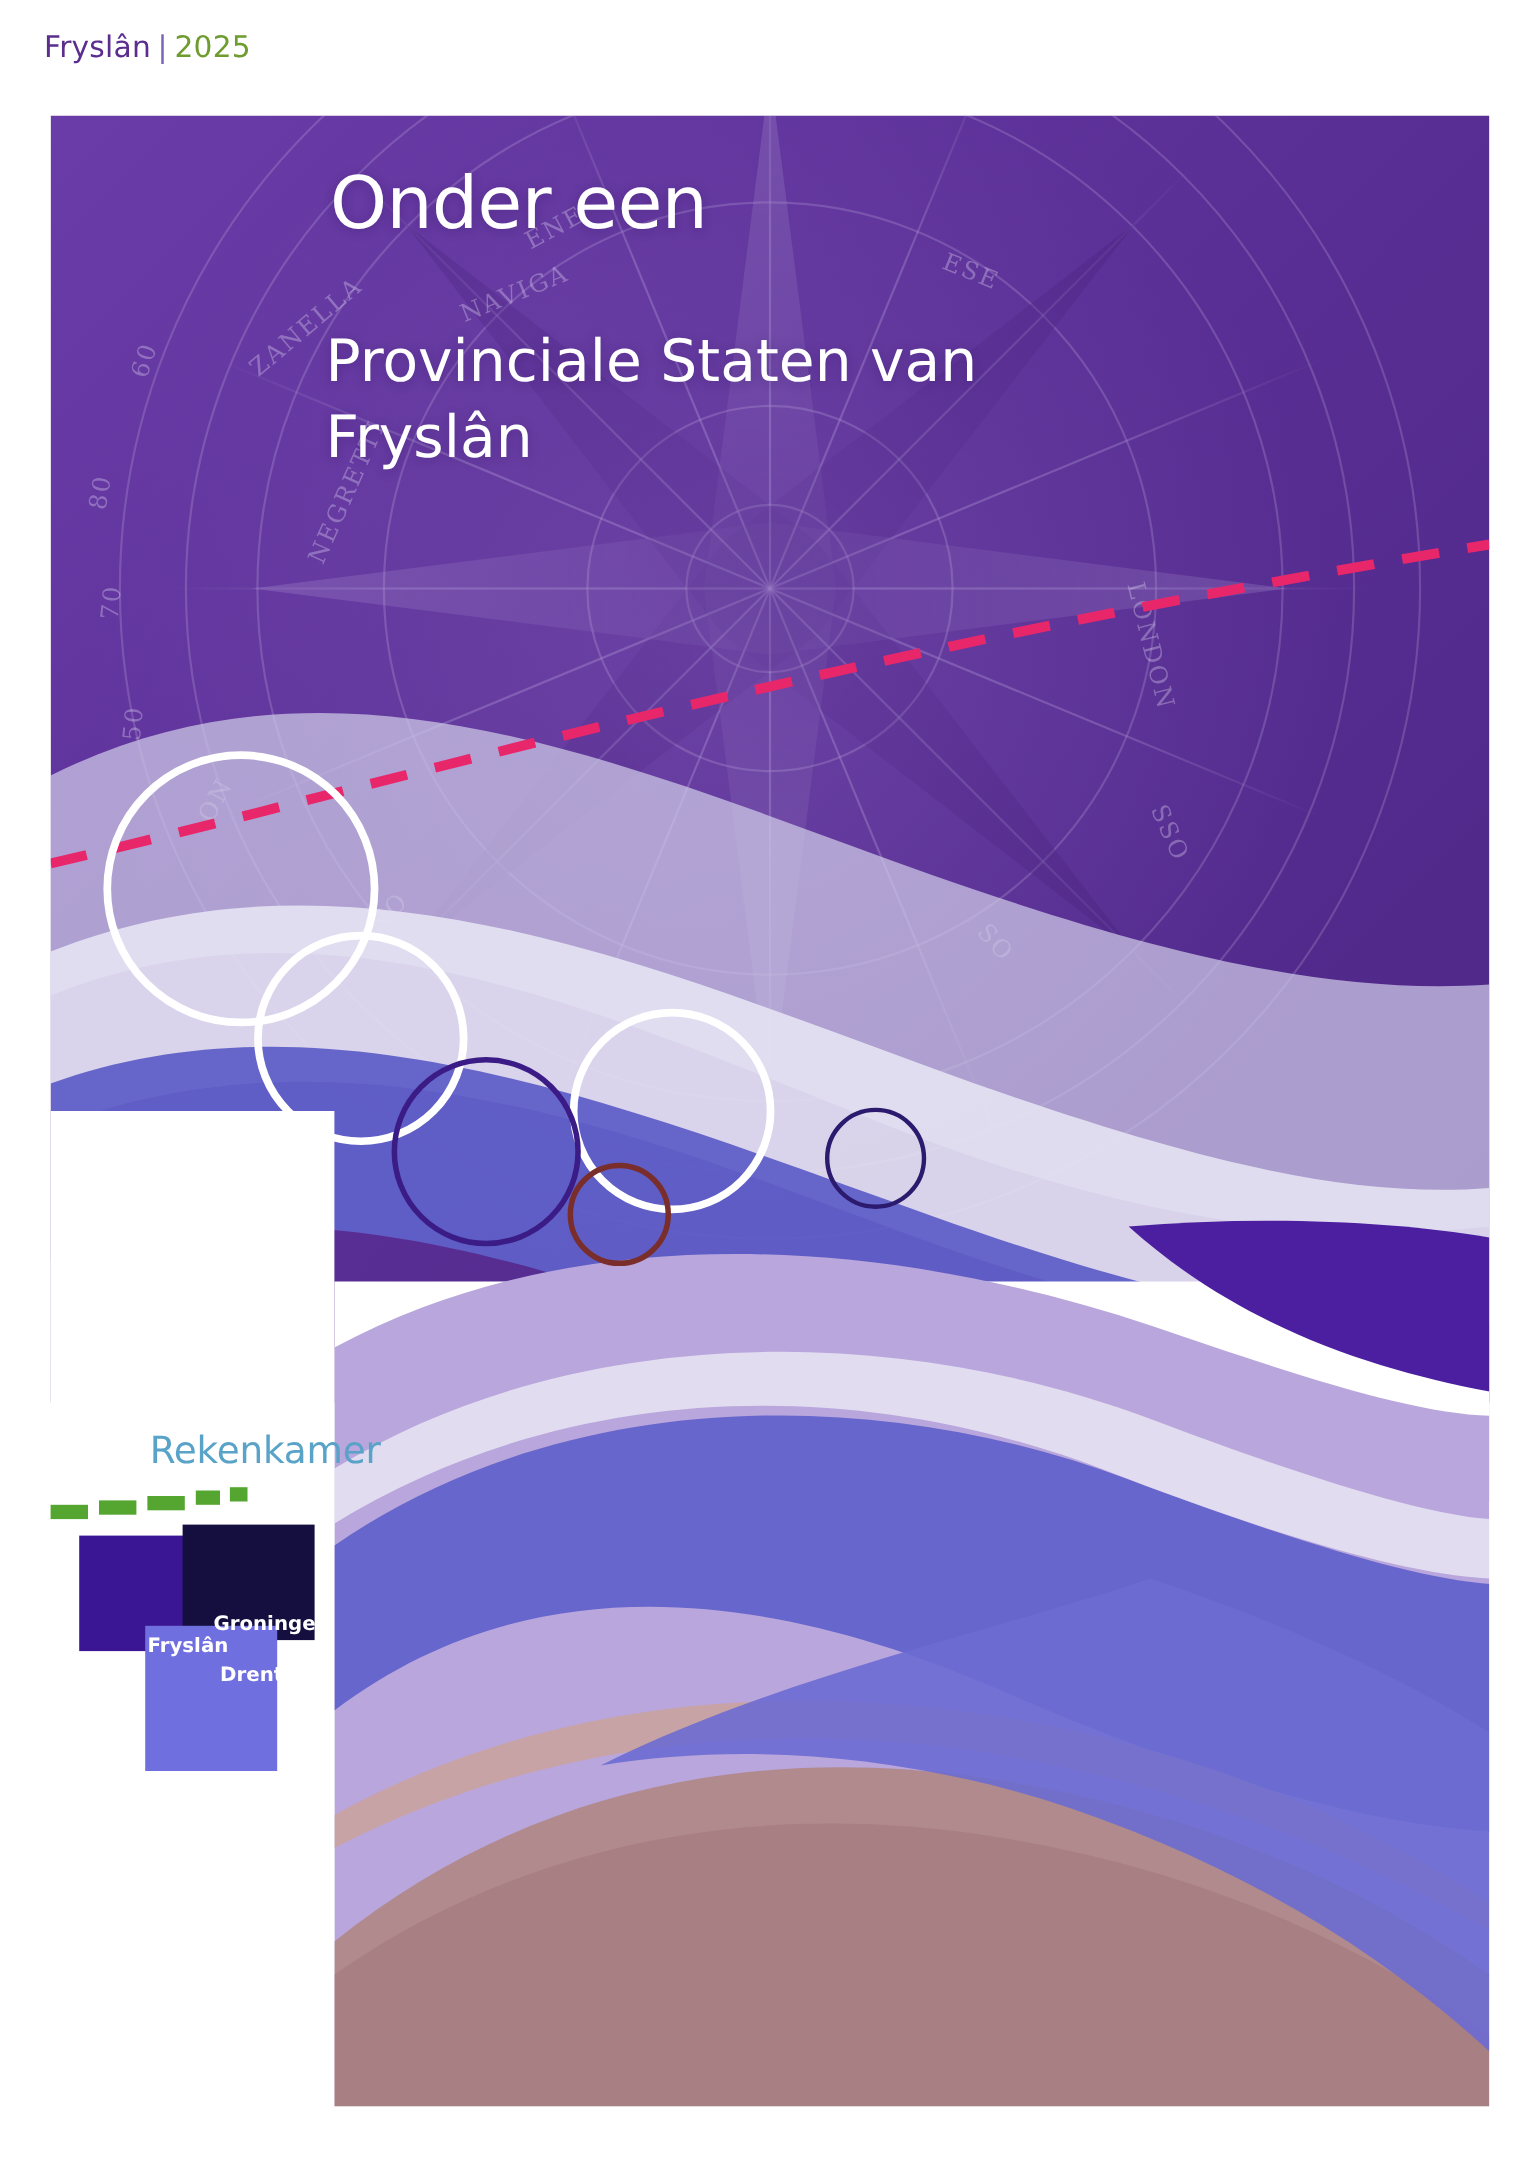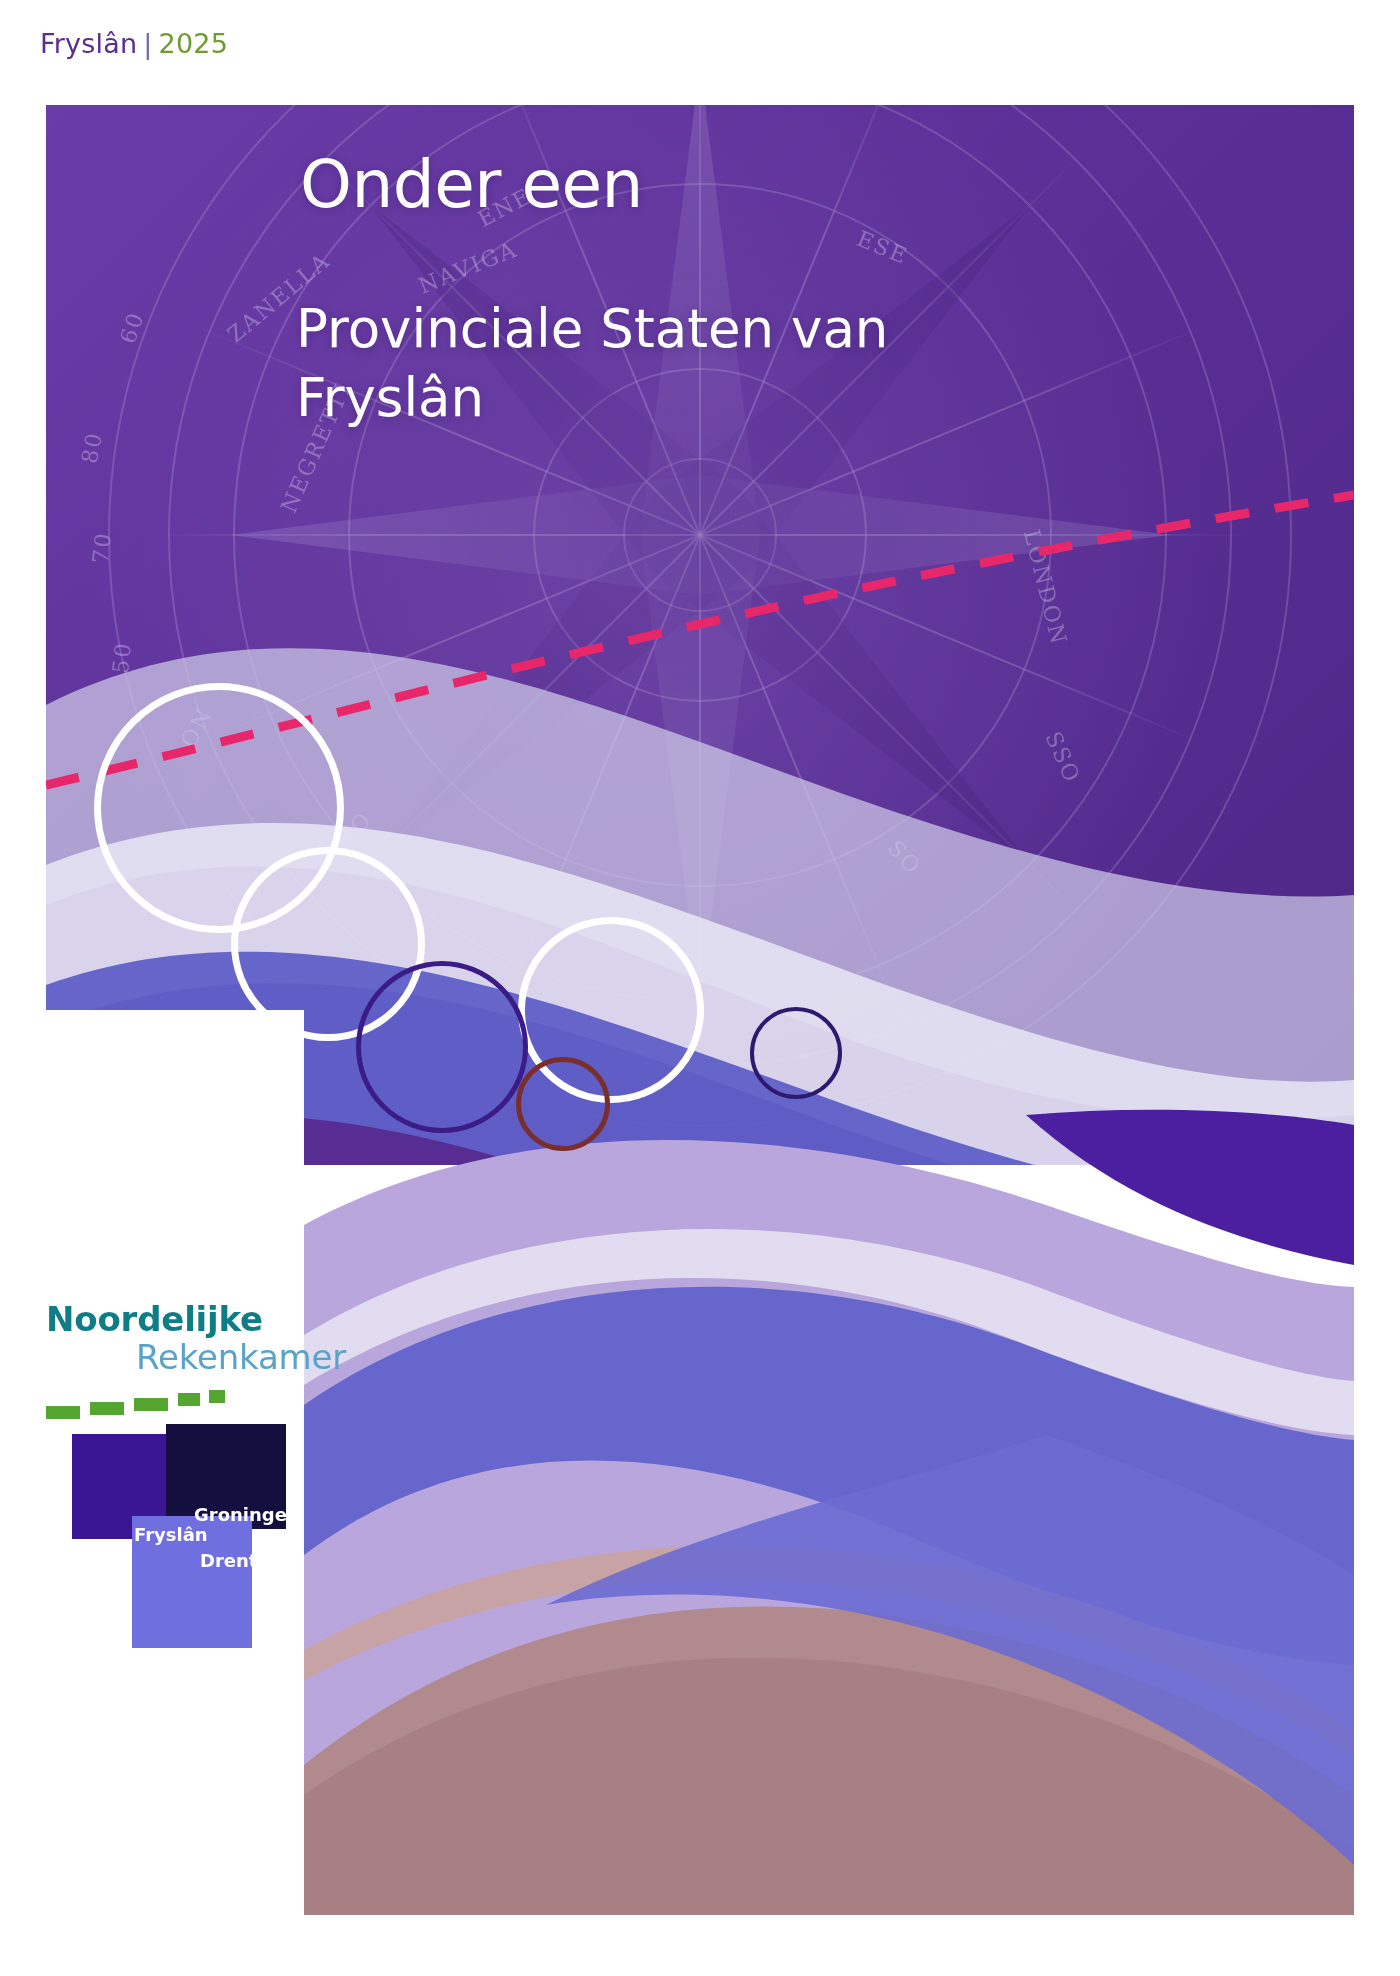--- a/index.html
+++ b/index.html
@@ -342,21 +342,20 @@
   <div class="circle c-white-2"></div>
   <div class="circle c-white-3"></div>
   <div class="circle c-indigo"></div>
   <div class="circle c-navy"></div>
   <div class="circle c-brown"></div>
 
   <div class="bottom-left-white"></div>
 </div>
 
 <div class="logo">
-  <div class="logo-line1">Noordelijke</div>
   <div class="logo-line2">Rekenkamer</div>
 
   <div class="dash-row">
     <span class="dash d1"></span>
     <span class="dash d2"></span>
     <span class="dash d3"></span>
     <span class="dash d4"></span>
     <span class="dash d5"></span>
   </div>
 

